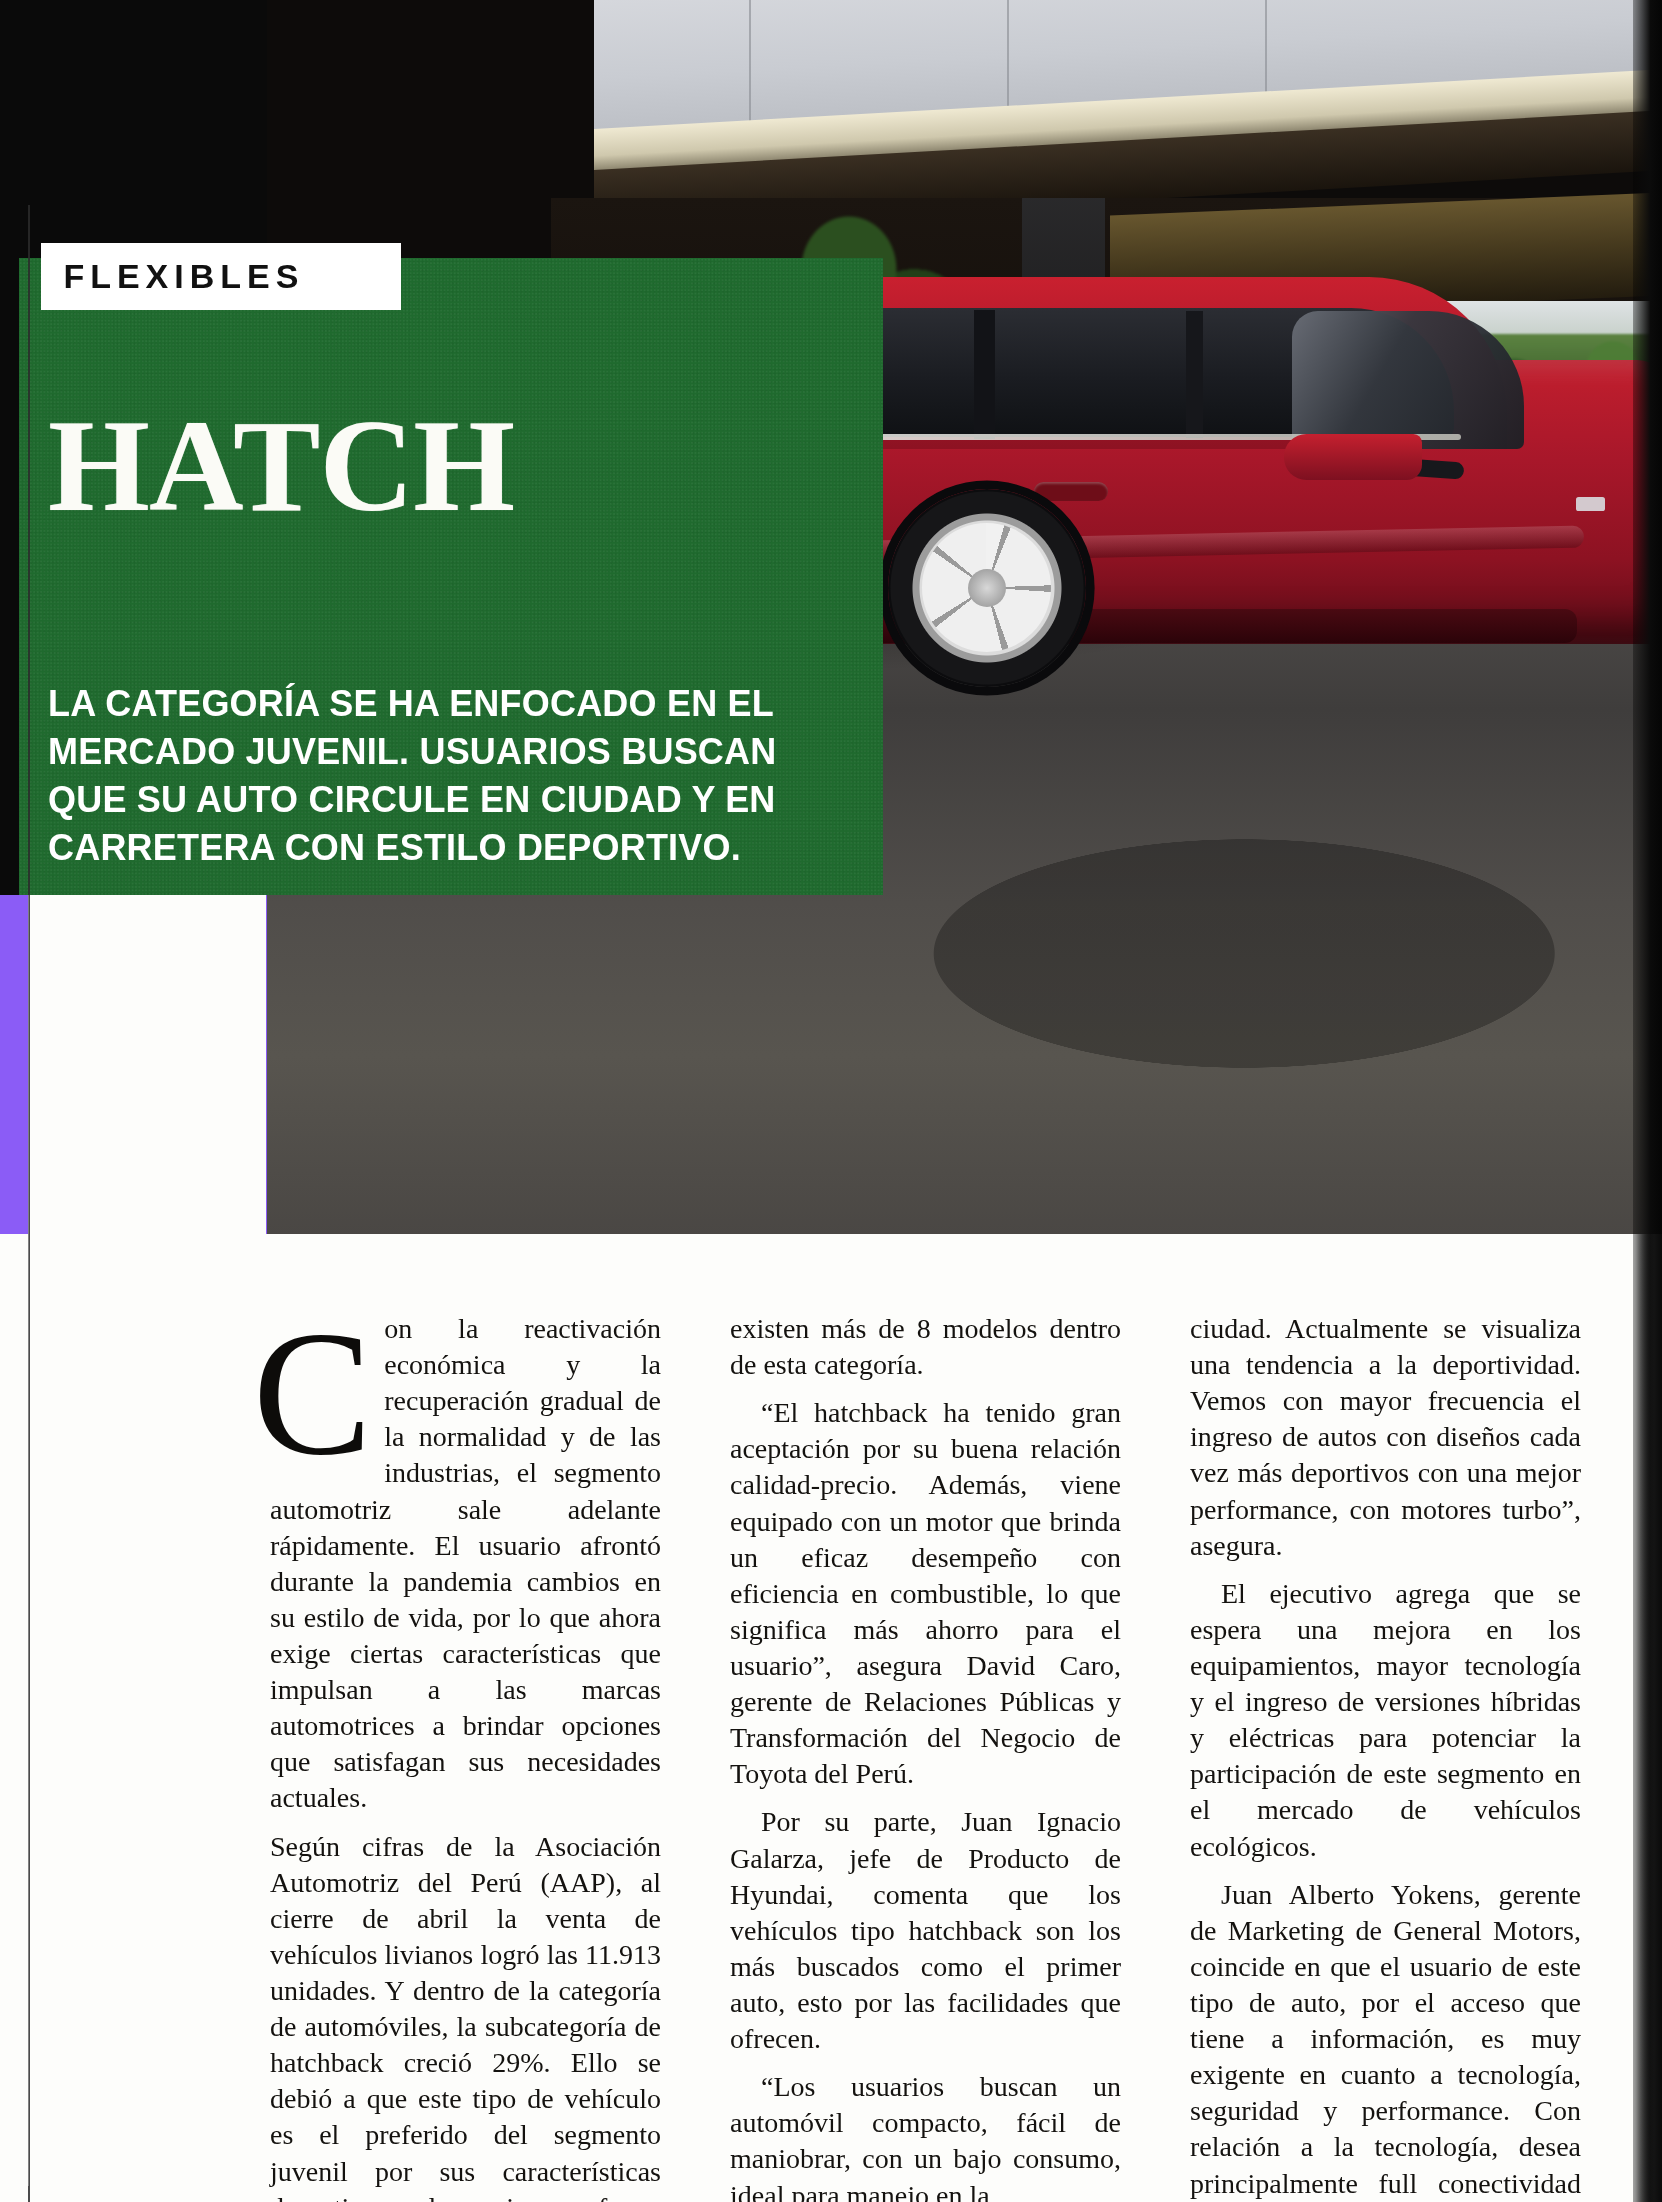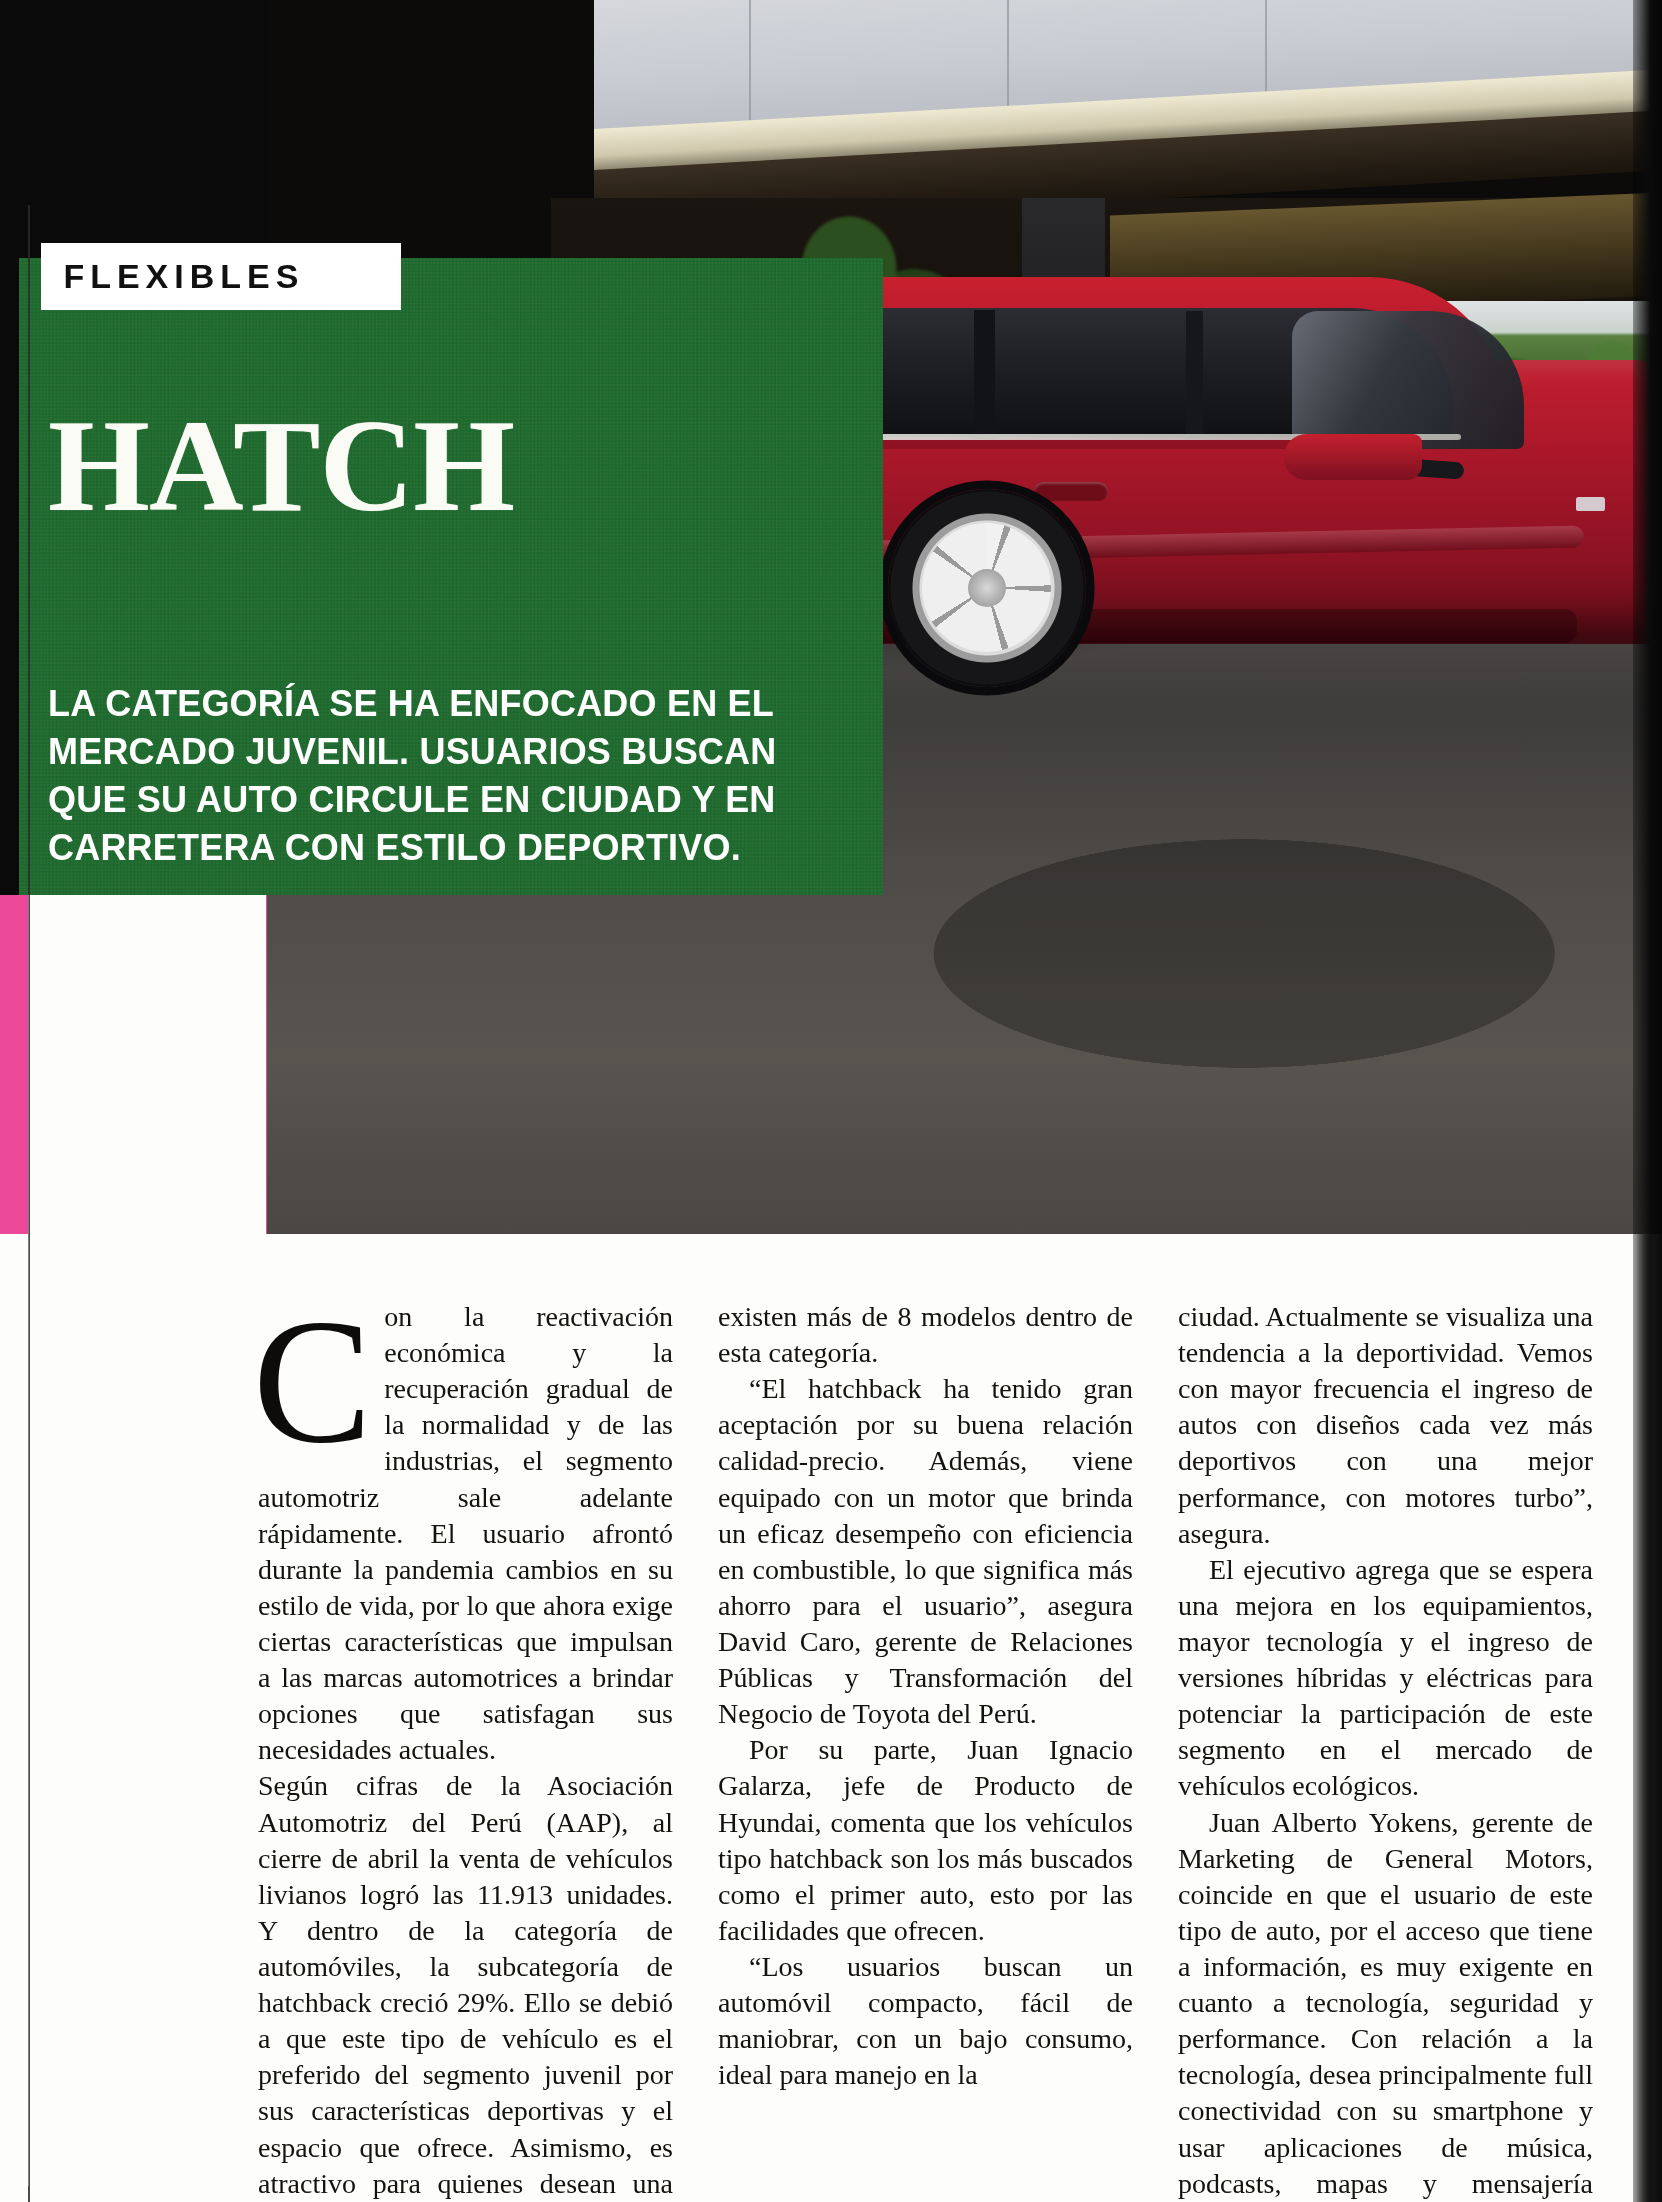--- a/index.html
+++ b/index.html
@@ -4,21 +4,21 @@
 <title>En Modo Hatch</title>
 <style>
   html,body{margin:0;padding:0;background:#ffffff;}
   body{
     width:1662px;height:2203px;
     font-family:"Liberation Serif", serif;
     overflow:hidden;position:relative;
   }
 
   
-  #page{position:absolute;inset:0;background:#ec4899;overflow:hidden;}
+  #page{position:absolute;inset:0;background:#8b5cf6;overflow:hidden;}
 
   
   .gutter-rule{
     position:absolute;left:28px;top:205px;width:1.7px;height:2005px;
     background:#2c2c2c;opacity:.85;
   }
   .gutter-rule.lower{top:895px;height:1291px;background:#9a9a9a;width:0.9px;opacity:.7;}
 
   
   #hero{
@@ -282,21 +282,21 @@
     letter-spacing:0.2px;
   }
 
   
   .cols{
     position:absolute;left:258px;top:1299px;width:1342px;height:869px;
     display:flex;gap:45px;
   }
   .col{width:415px;}
   .col p{
-    margin:0;
+    margin:12px;
     font-family:"Liberation Serif", serif;
     font-size:28px;
     line-height:1.29;
     color:#14120f;
     text-align:justify;
     hyphens:auto;
     -webkit-hyphens:auto;
   }
   .col p + p{text-indent:31px;}
   .dropcap-wrap{position:relative;}

